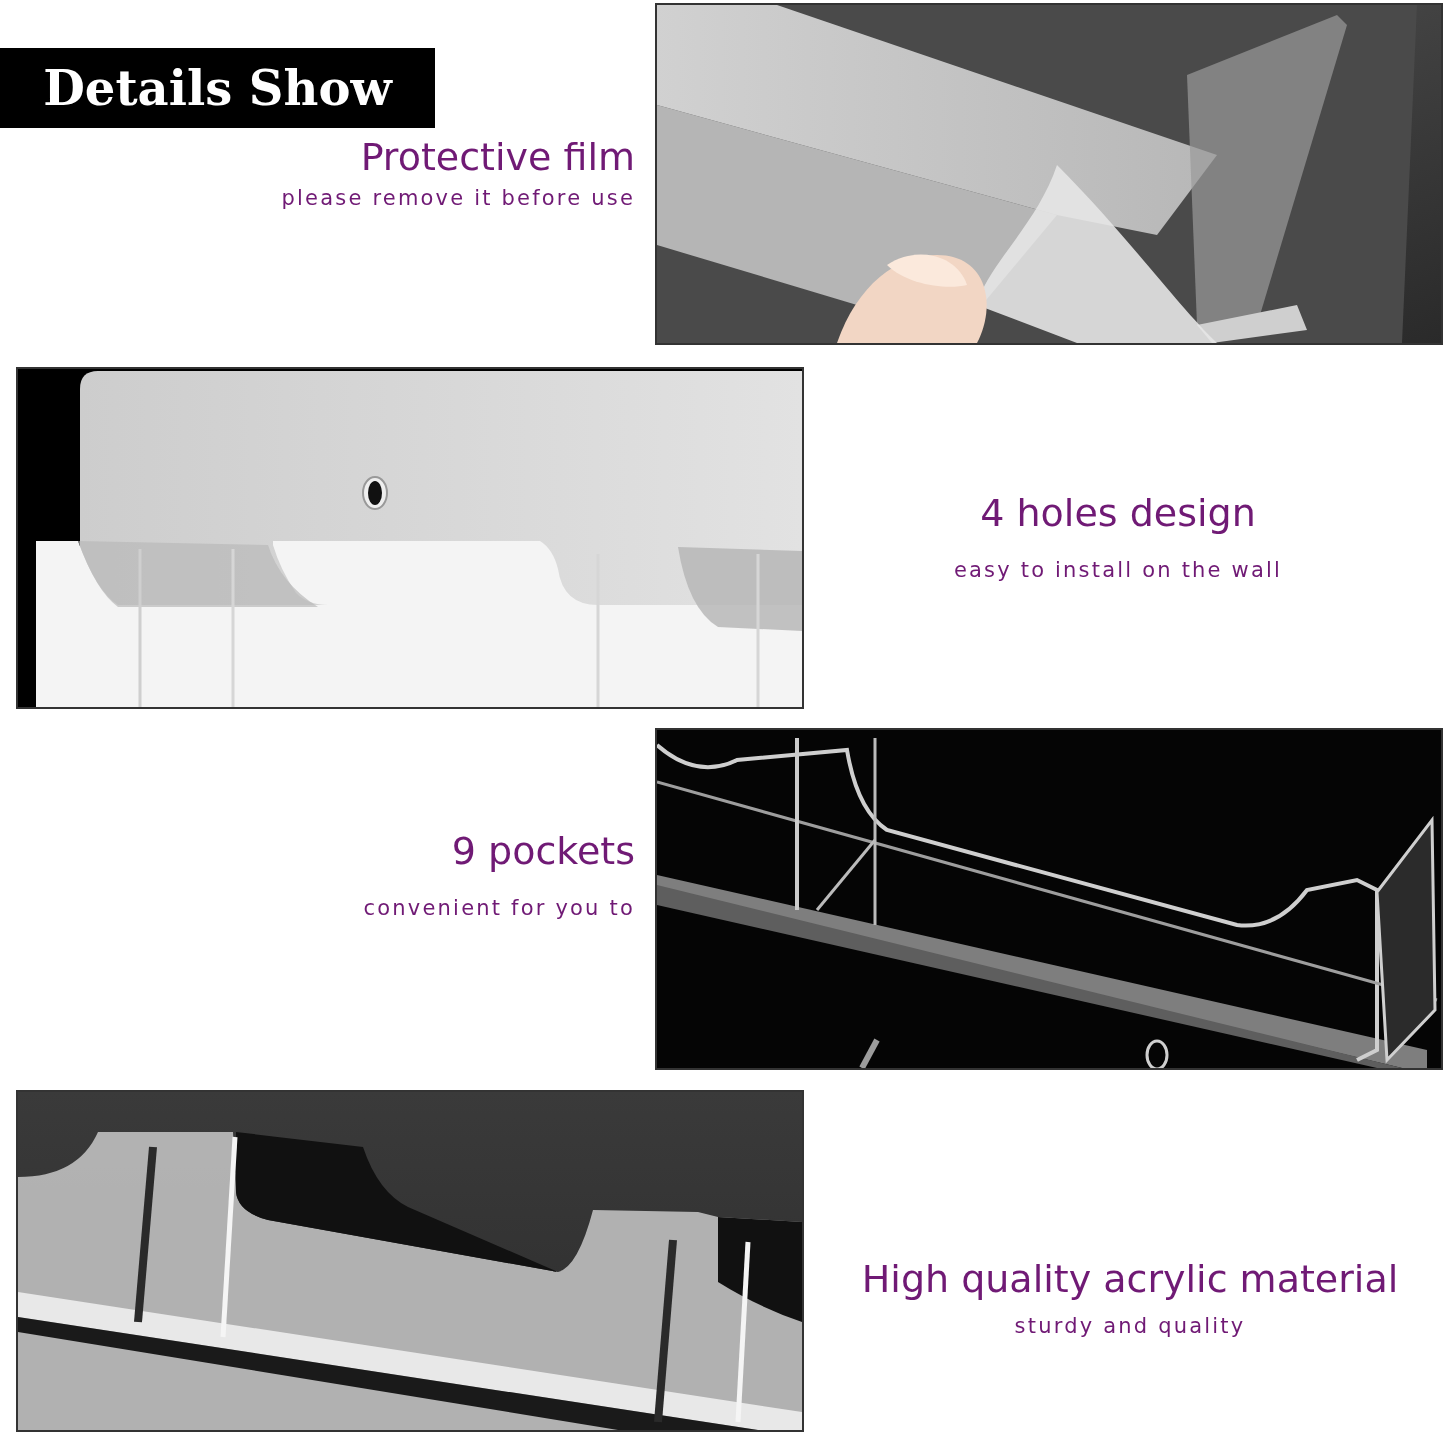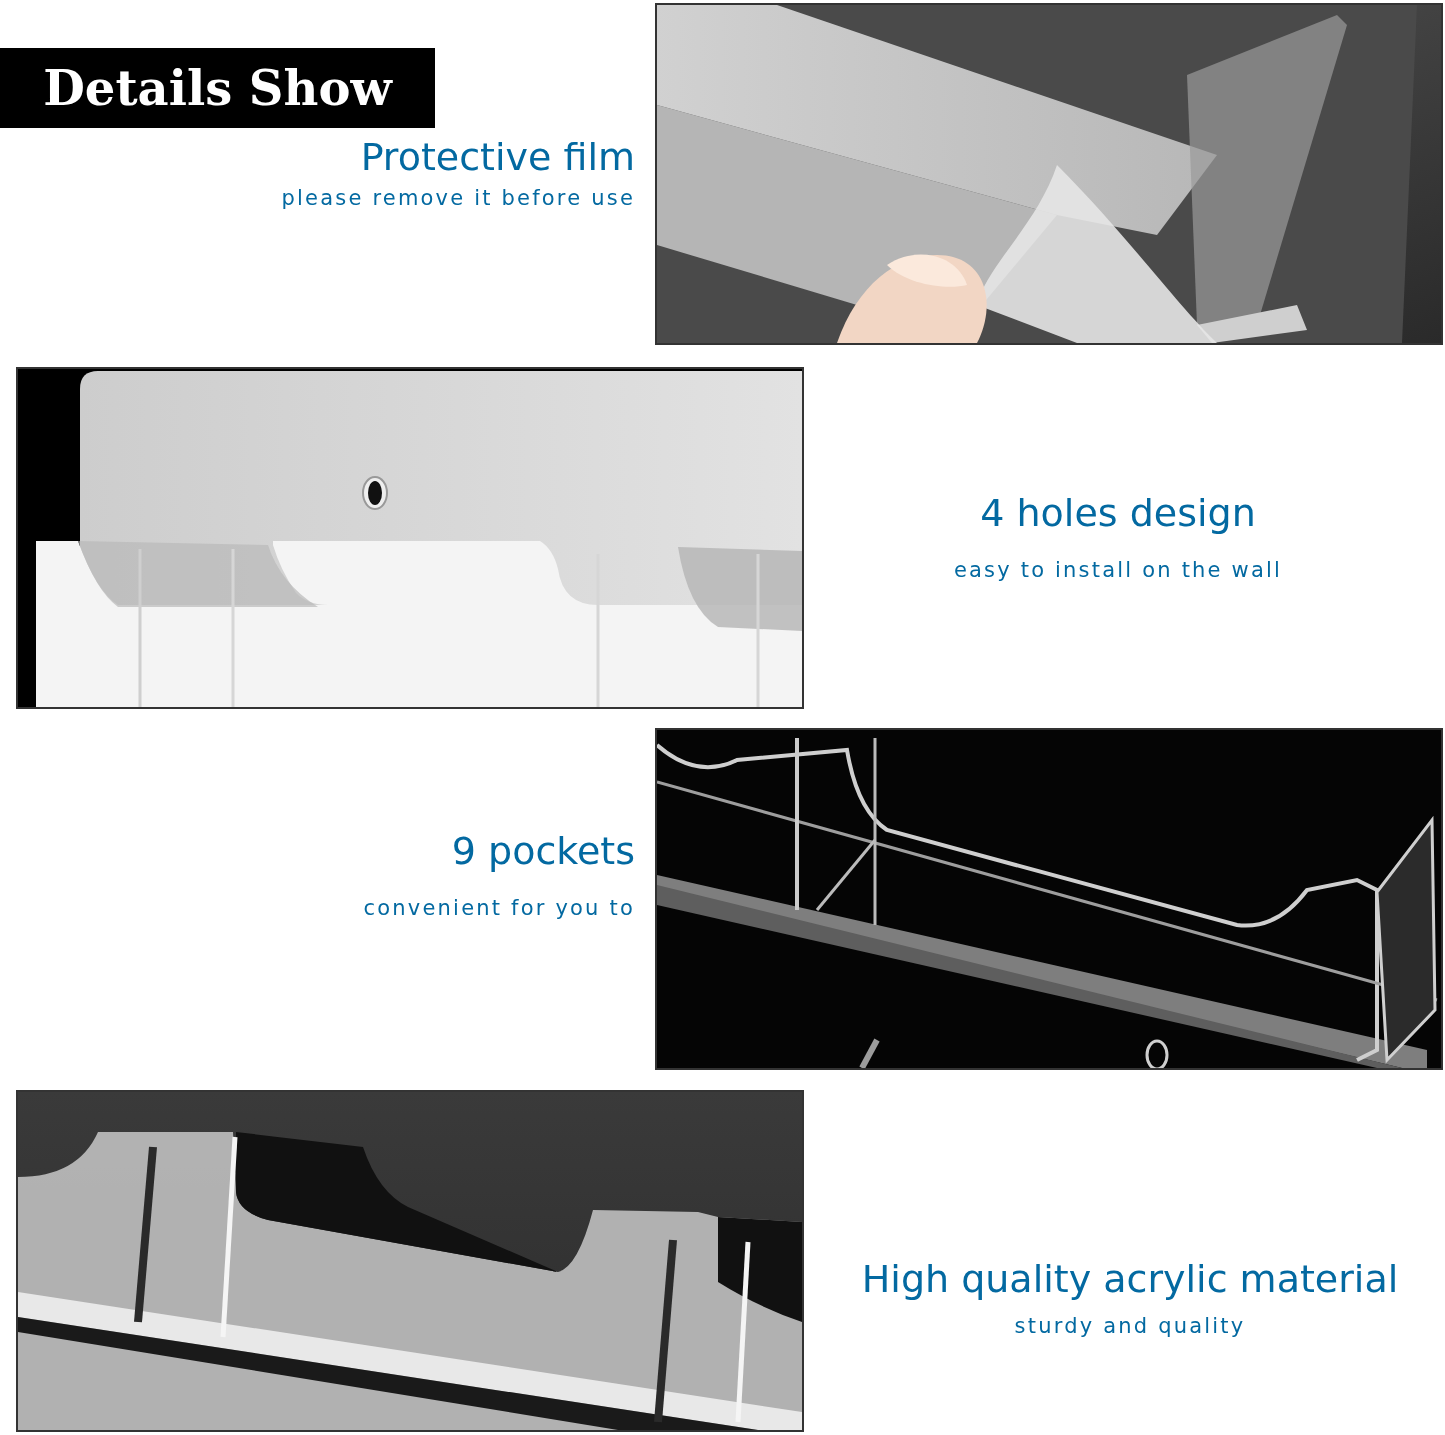--- a/index.html
+++ b/index.html
@@ -25,21 +25,21 @@
     }
     .panel {
       position: absolute;
       width: 788px; height: 342px;
       border: 2px solid #333;
       box-sizing: border-box;
       overflow: hidden;
     }
     .caption {
       position: absolute;
-      color: #0369a1;
+      color: #701a75;
     }
     .caption .title {
       font-size: 38px;
       line-height: 1.15;
       font-family: "DejaVu Sans", sans-serif;
     }
     .caption .sub {
       font-size: 21px;
       letter-spacing: 2.2px;
       line-height: 1.35;

